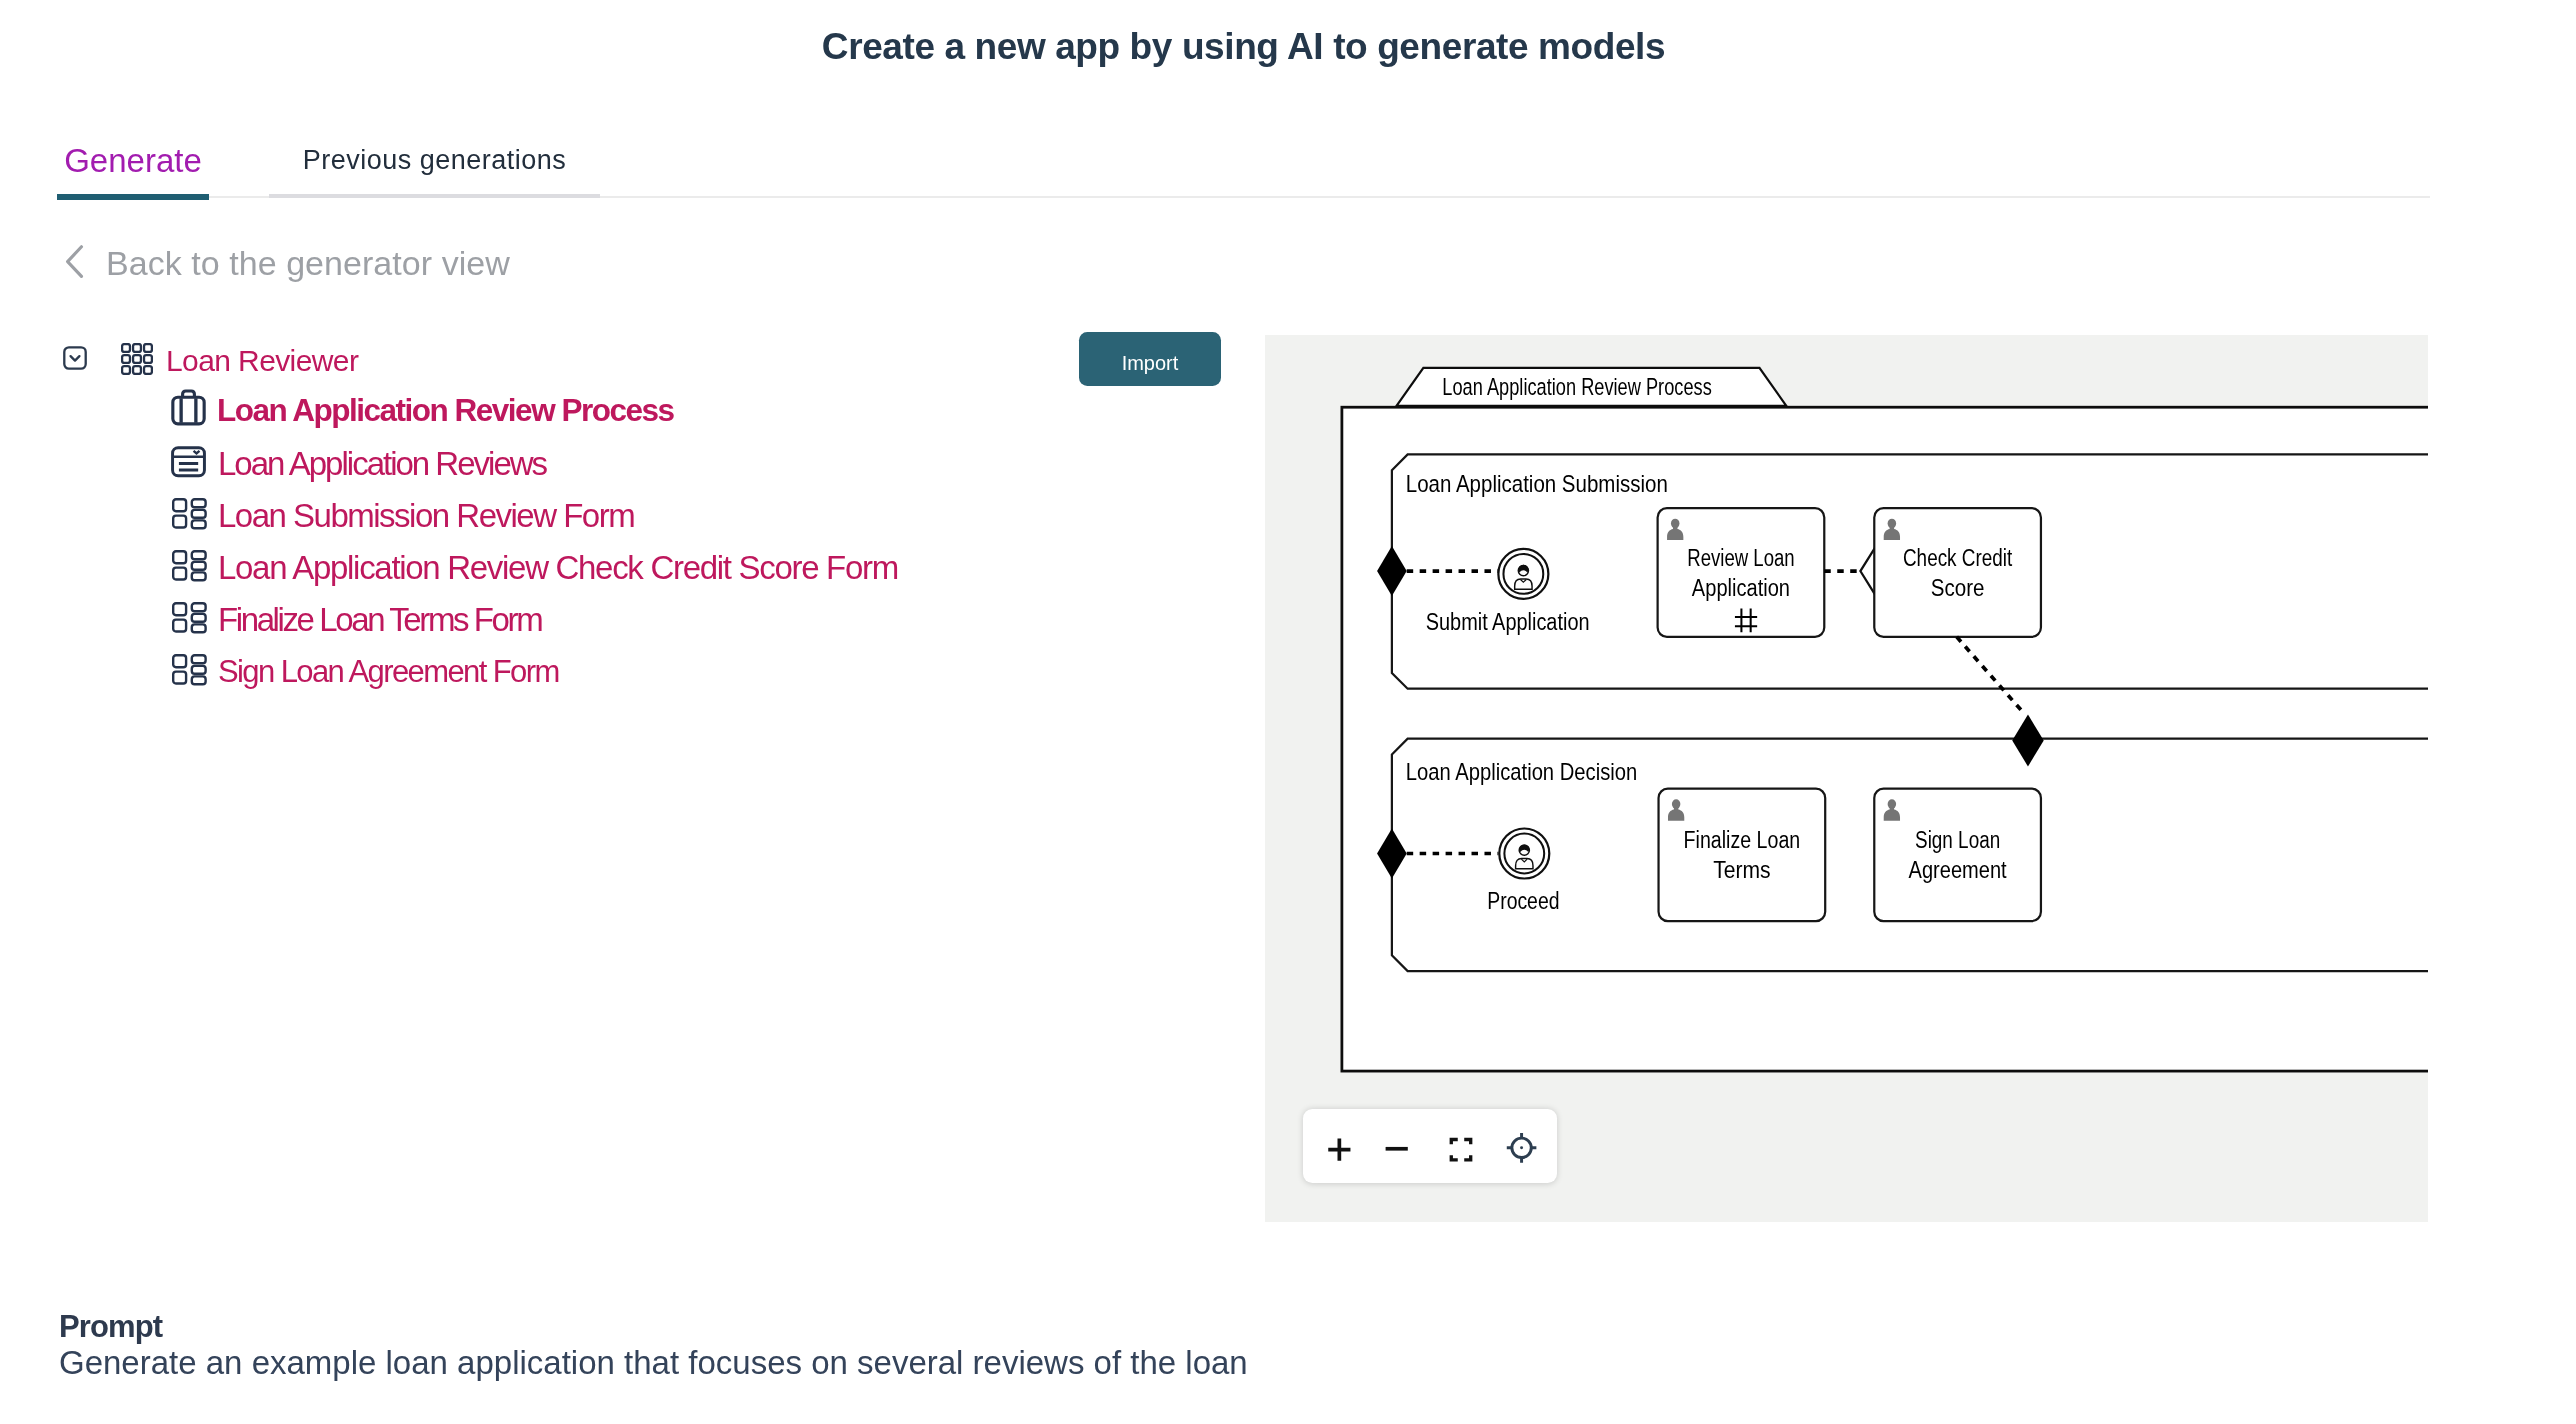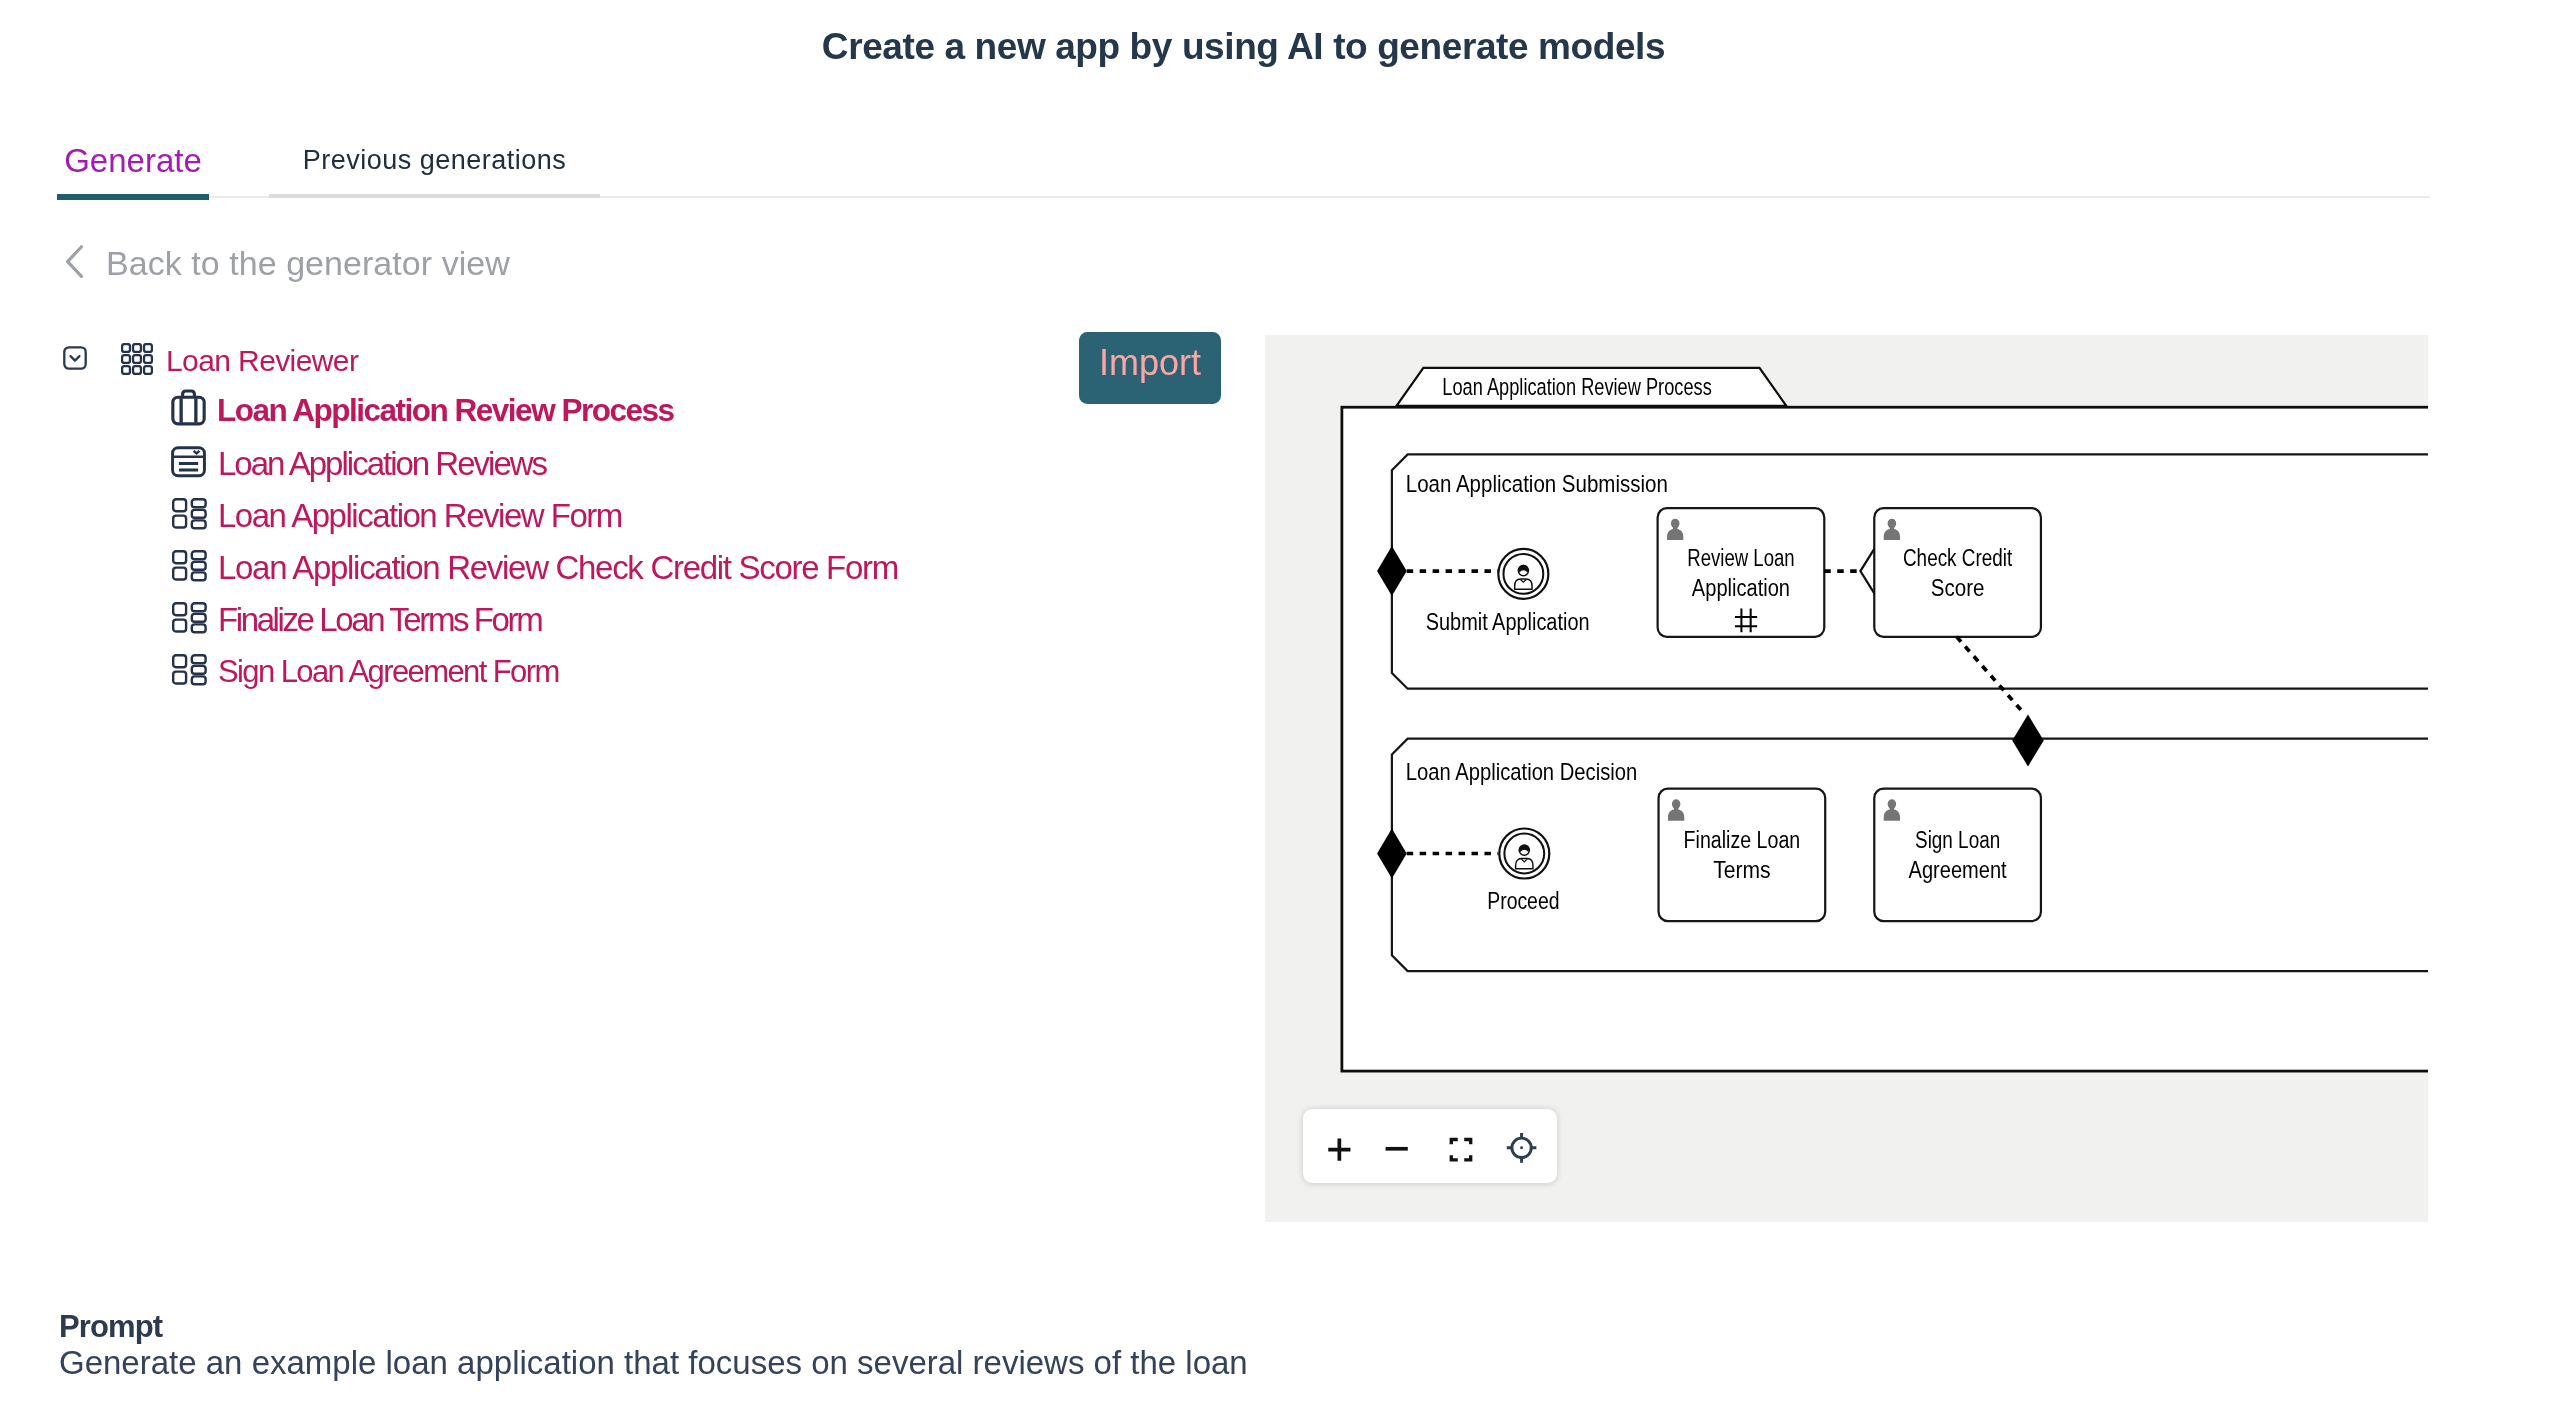--- a/index.html
+++ b/index.html
@@ -63,21 +63,21 @@
 
 <svg class="abs form-i" style="left:172px; top:498px;" width="35" height="31.5" viewBox="0 0 38 34">
   <g fill="none" stroke="#25324a" stroke-width="2.6">
     <rect x="1.3" y="1.3" width="14" height="13" rx="3"></rect>
       <rect x="1.3" y="19" width="14" height="13" rx="3"></rect>
     <rect x="21.5" y="1.3" width="15" height="8.6" rx="3"></rect>
       <rect x="21.5" y="12.8" width="15" height="8.6" rx="3"></rect>
       <rect x="21.5" y="24.2" width="15" height="8.6" rx="3"></rect>
   </g>
 </svg>
-<div class="abs navy" style="left:218px; top:499px; font-size:33px; letter-spacing:-1.5px; line-height:33px;">Loan Application Review Form</div>
+<div class="abs navy" style="left:218px; top:499px; font-size:33px; letter-spacing:-1.5px; line-height:33px;">Loan Submission Review Form</div>
 
 <svg class="abs" style="left:172px; top:550px;" width="35" height="31.5" viewBox="0 0 38 34">
   <g fill="none" stroke="#25324a" stroke-width="2.6">
     <rect x="1.3" y="1.3" width="14" height="13" rx="3"></rect>
       <rect x="1.3" y="19" width="14" height="13" rx="3"></rect>
     <rect x="21.5" y="1.3" width="15" height="8.6" rx="3"></rect>
       <rect x="21.5" y="12.8" width="15" height="8.6" rx="3"></rect>
       <rect x="21.5" y="24.2" width="15" height="8.6" rx="3"></rect>
   </g>
 </svg>
@@ -98,21 +98,21 @@
   <g fill="none" stroke="#25324a" stroke-width="2.6">
     <rect x="1.3" y="1.3" width="14" height="13" rx="3"></rect>
       <rect x="1.3" y="19" width="14" height="13" rx="3"></rect>
     <rect x="21.5" y="1.3" width="15" height="8.6" rx="3"></rect>
       <rect x="21.5" y="12.8" width="15" height="8.6" rx="3"></rect>
       <rect x="21.5" y="24.2" width="15" height="8.6" rx="3"></rect>
   </g>
 </svg>
 <div class="abs navy" style="left:218px; top:655px; font-size:31px; letter-spacing:-1.6px; line-height:33px;text-align:right;">Sign Loan Agreement Form</div>
 
-<div class="abs" style="left:1079px; top:332px; width:142px; height:72px; background:#2b6375; border-radius:8.3px; color:#fca5a5; font-size:36px; text-align:center; line-height:62px;">Import</div>
+<div class="abs" style="left:1079px; top:332px; width:142px; height:54px; background:#2b6375; border-radius:8.3px; color:#ffffff; font-size:20px; text-align:center; line-height:62px;">Import</div>
 
 <div class="abs" style="left:1265px; top:335px; width:1163px; height:887px; background:#f1f2f0;">
 <svg width="1163" height="887" viewBox="0 0 1256 958" style="position:absolute;left:0;top:0;">
   <defs>
     <g id="guser">
       <ellipse cx="10" cy="5.6" rx="4.6" ry="5.2" fill="#757575"></ellipse>
       <path d="M7.6,9.5 h4.8 v2 c3.8,0.8 6.4,3.6 6.4,8.6 V23.5 h-17.6 v-3.4 c0,-5 2.6,-7.8 6.4,-8.6 z" fill="#757575"></path>
     </g>
     <g id="euser">
       <circle cx="0" cy="-6" r="6" fill="#fdfdfd" stroke="#0f0f0f" stroke-width="1.7"></circle>

